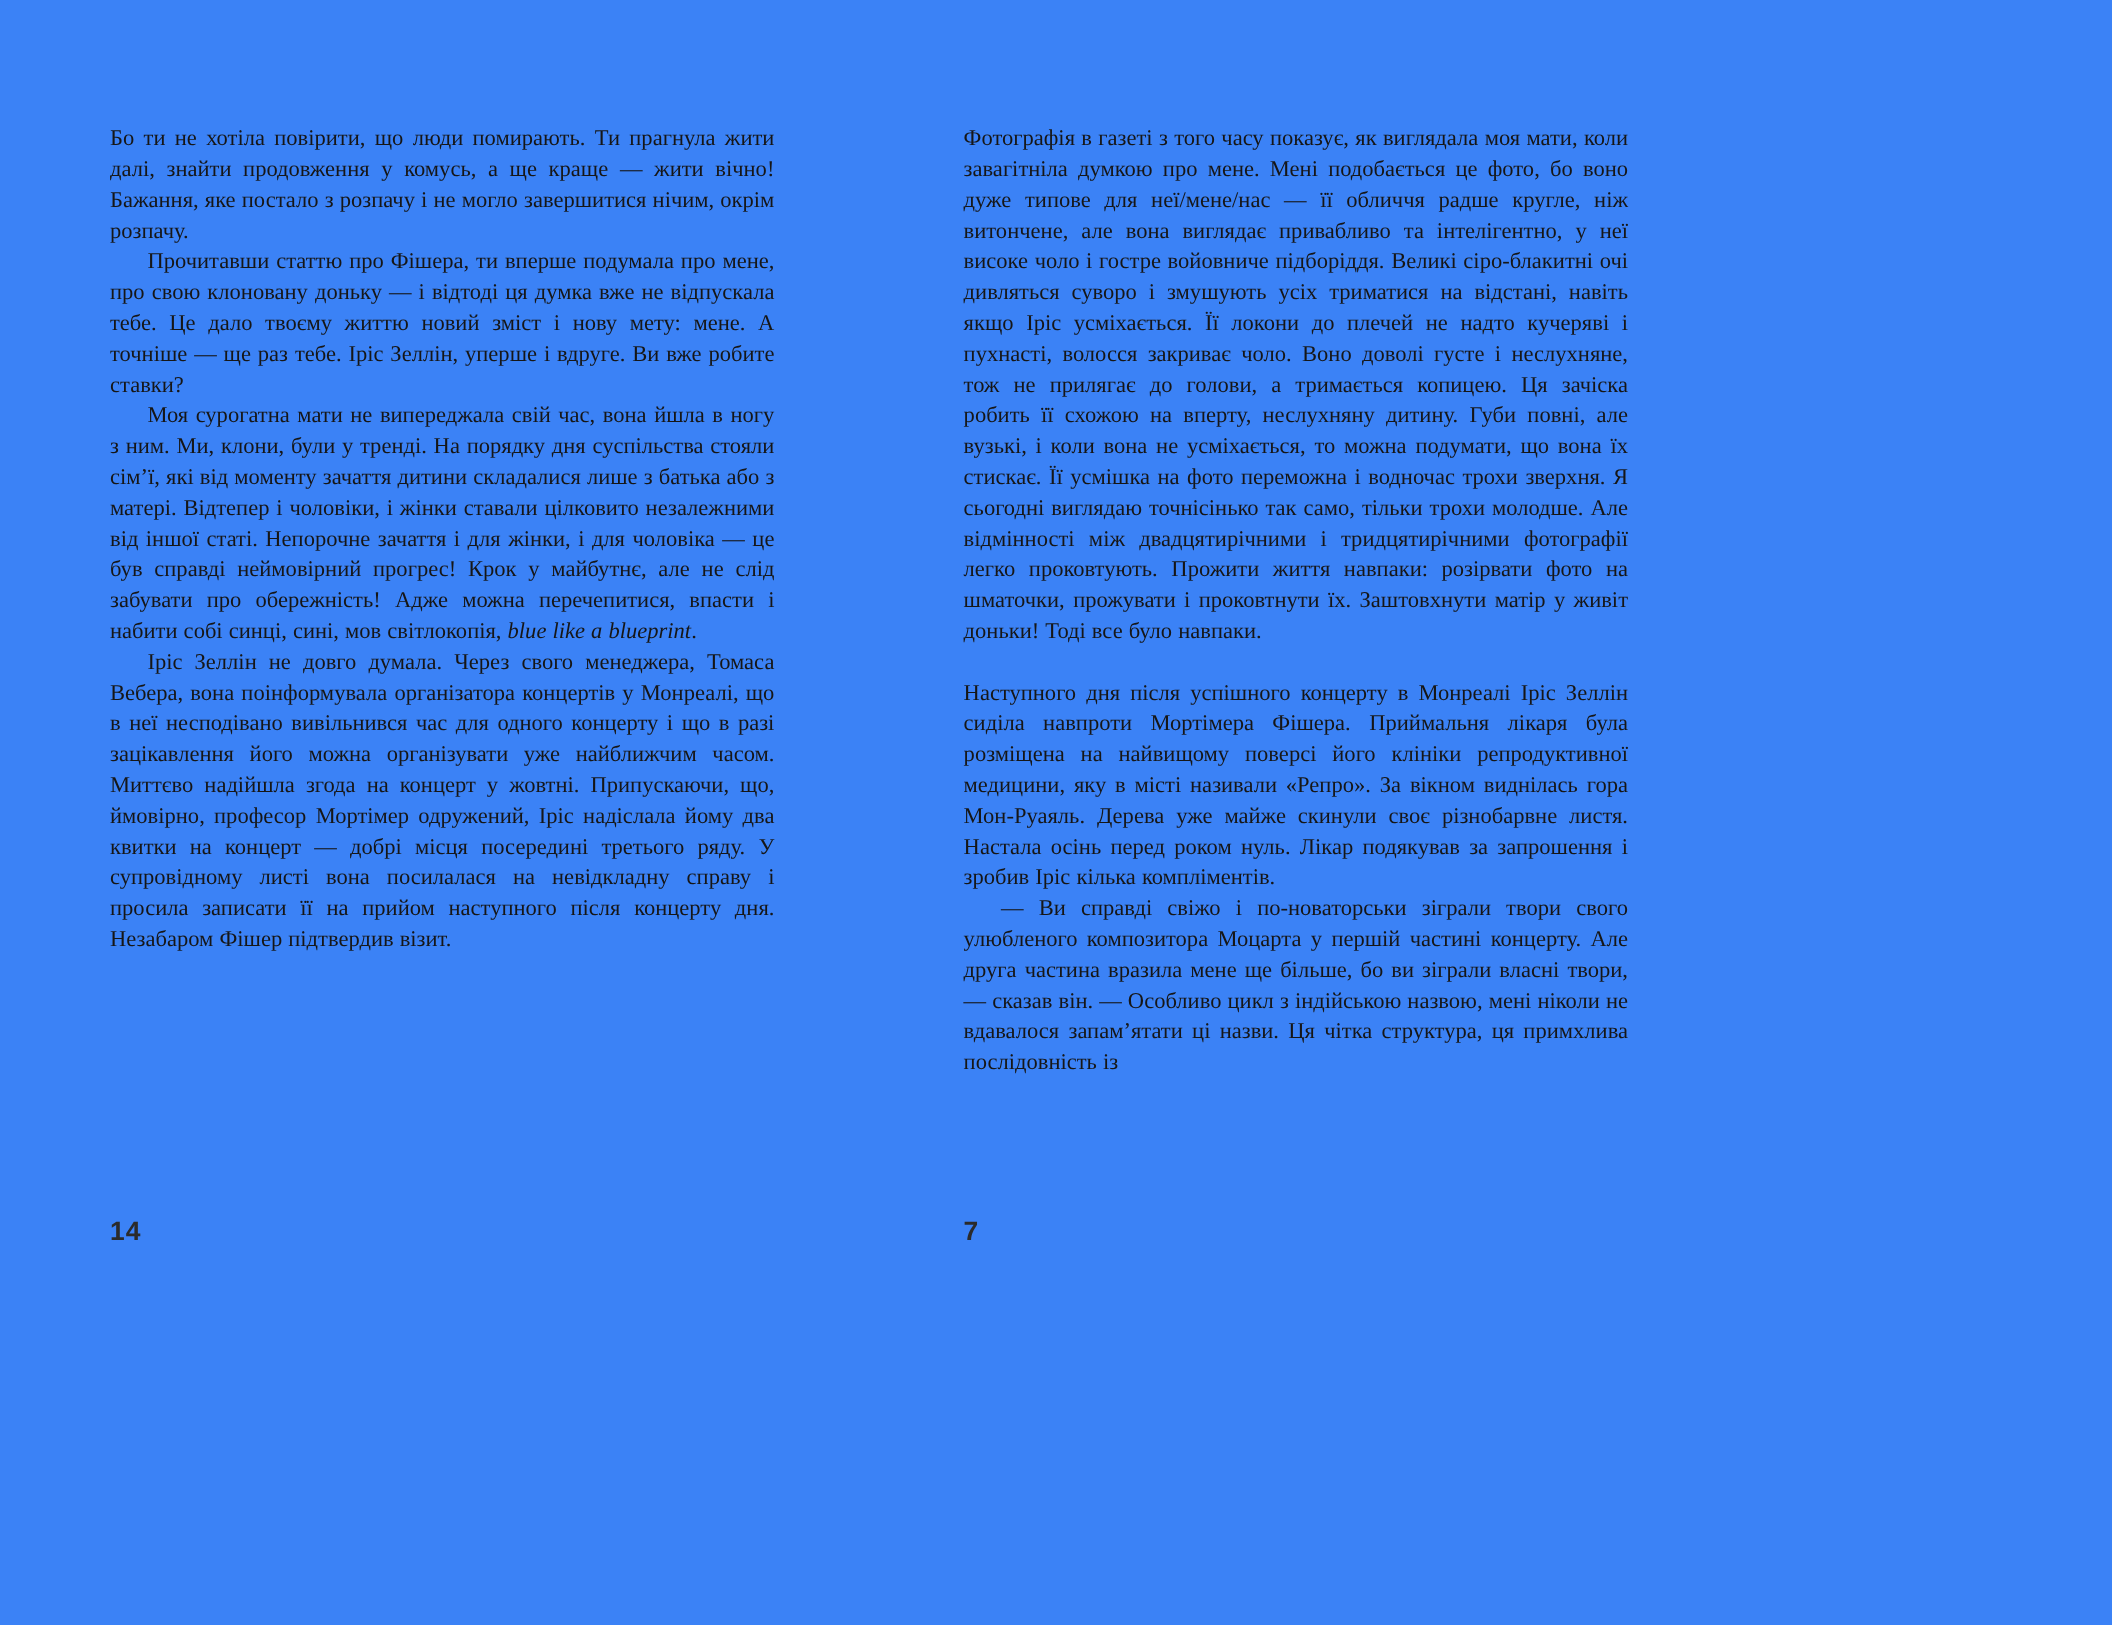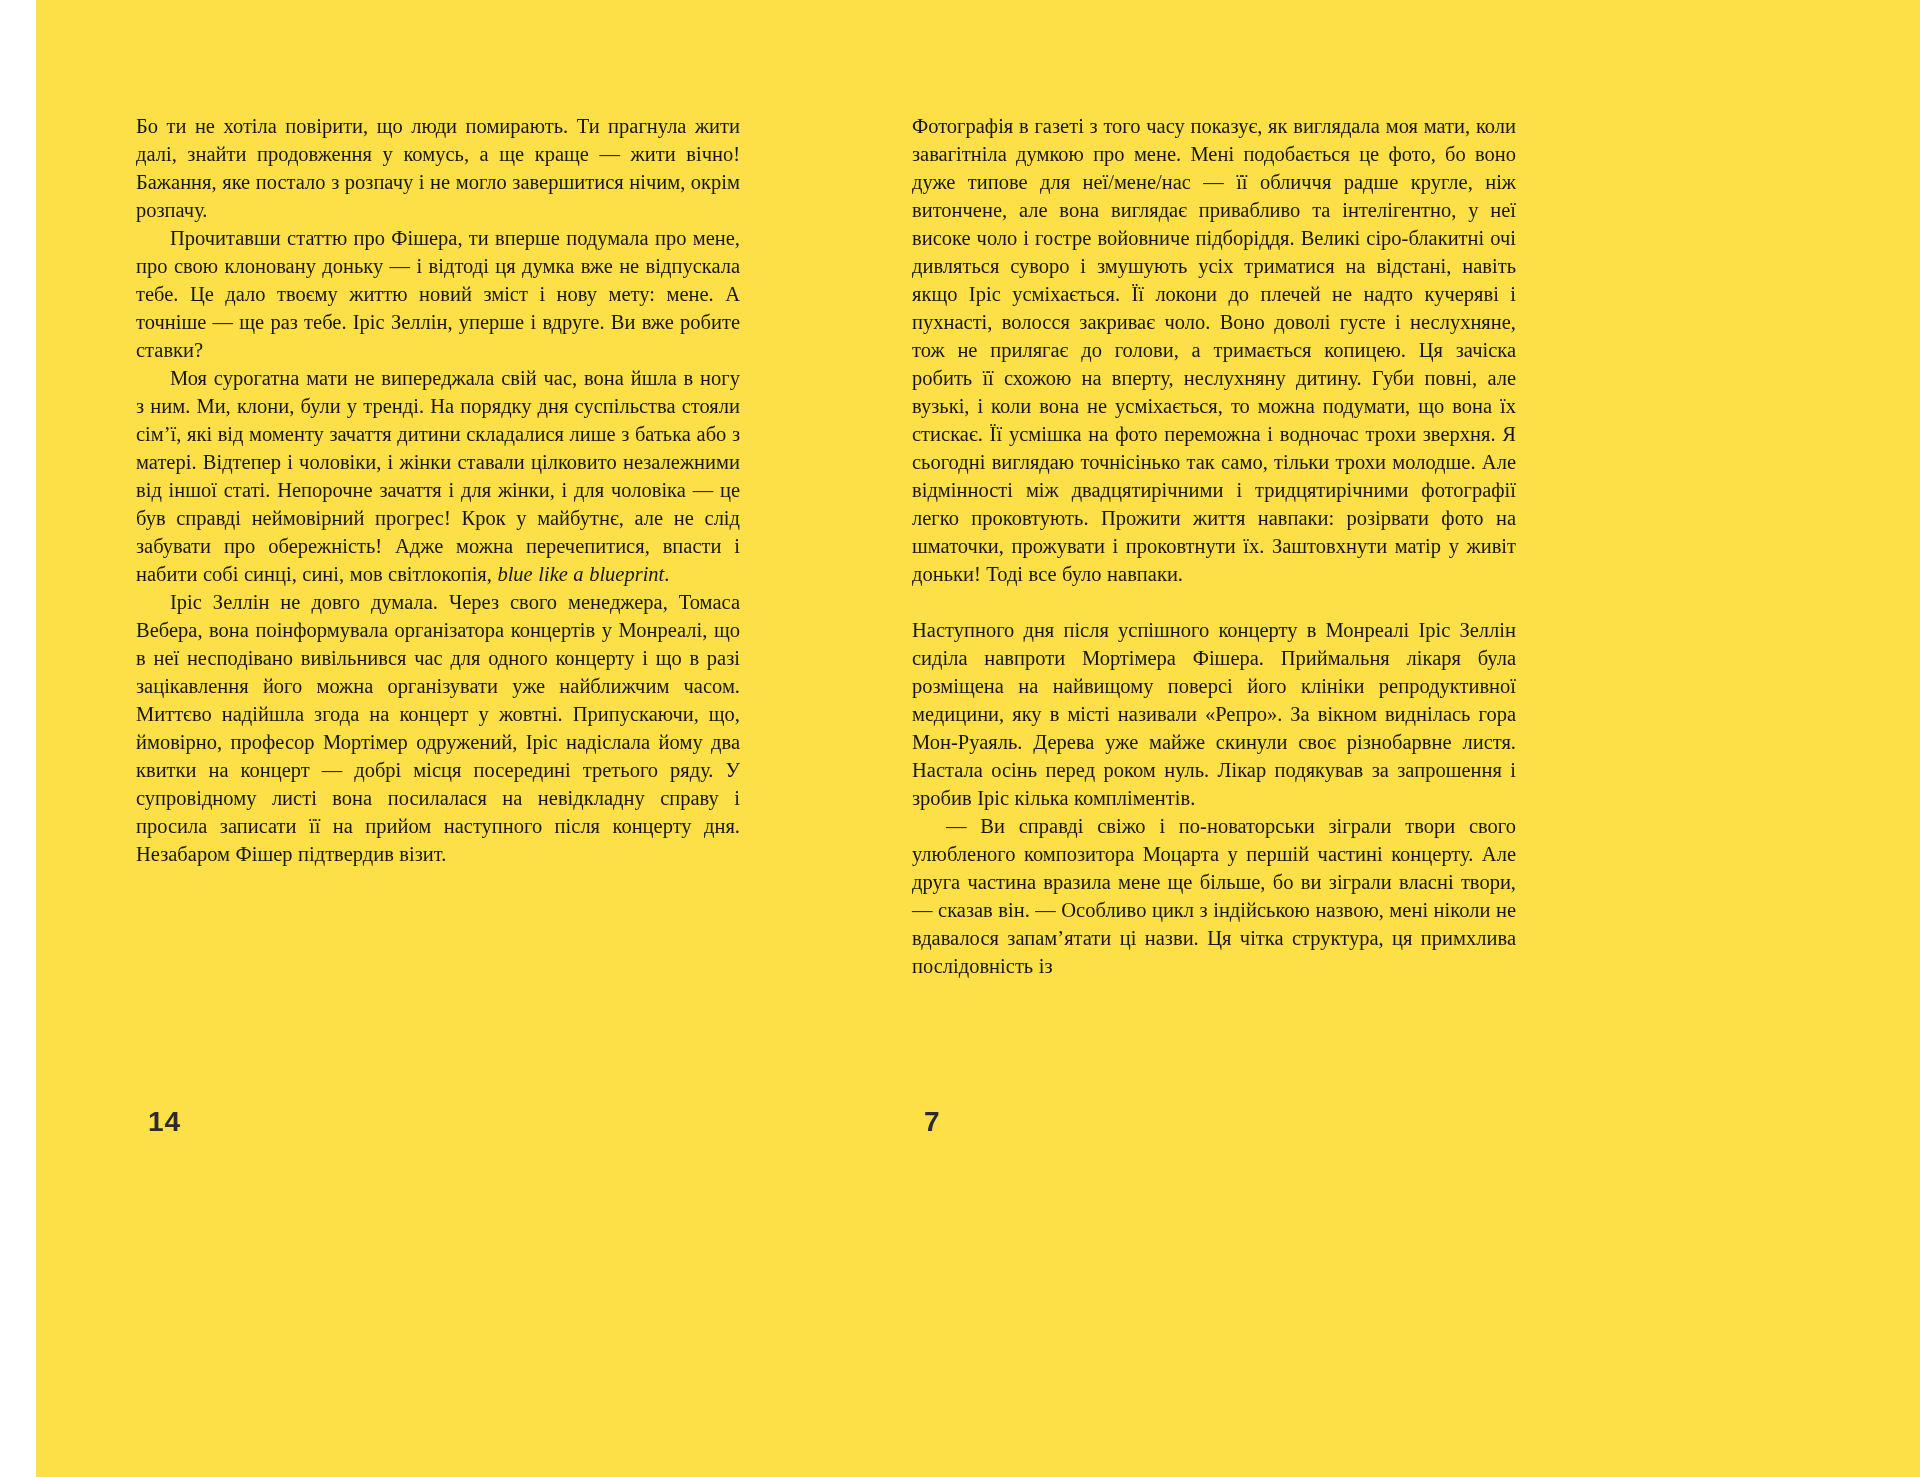--- a/index.html
+++ b/index.html
@@ -10,22 +10,21 @@
   body {
     width: 1920px;
     height: 1477px;
     position: relative;
     overflow: hidden;
     font-family: "Liberation Serif", serif;
   }
   .spread {
     position: absolute;
     inset: 0;
-    background: #fde047;
-    margin-left: 36px;
+    background: #3b82f6;
   }
   .page {
     position: absolute;
     top: 0;
     height: 1477px;
   }
   .page--left  { left: 100px;  width: 604px; }
   .page--right { left: 876px;  width: 604px; }
   .text-block {
     position: absolute;
@@ -44,24 +43,24 @@
     -webkit-hyphens: auto;
     word-spacing: 0.4px;
   }
   .para--indent { text-indent: 34px; }
   .para--gap    { margin-top: 28px; }
   .para em {
   }
   .page-number {
     position: absolute;
     top: 1106px;
-    left: 12px;
+    left: 0;
     font-family: "Liberation Sans", sans-serif;
     font-weight: bold;
-    font-size: 28px;
+    font-size: 24px;
     color: #2b2b2b;
     letter-spacing: 1px;
   }
 </style>
 </head>
 <body>
 
 <div class="spread">
 
   <div class="page page--left">

